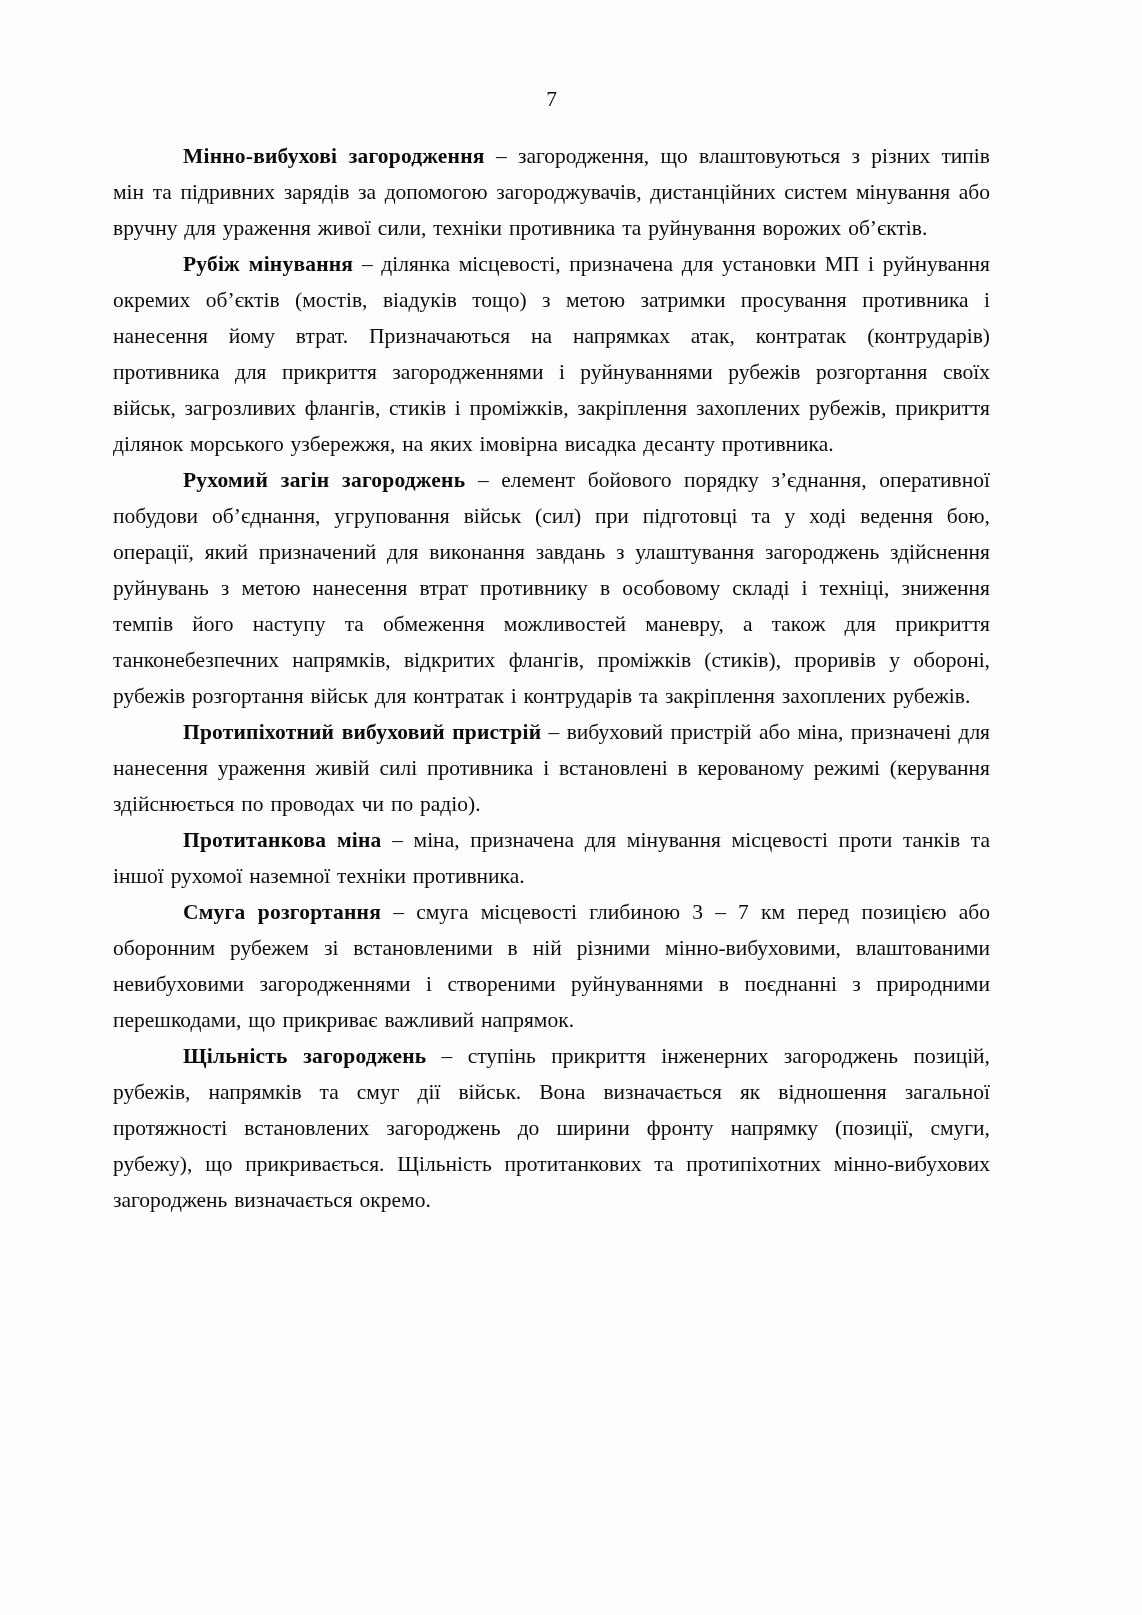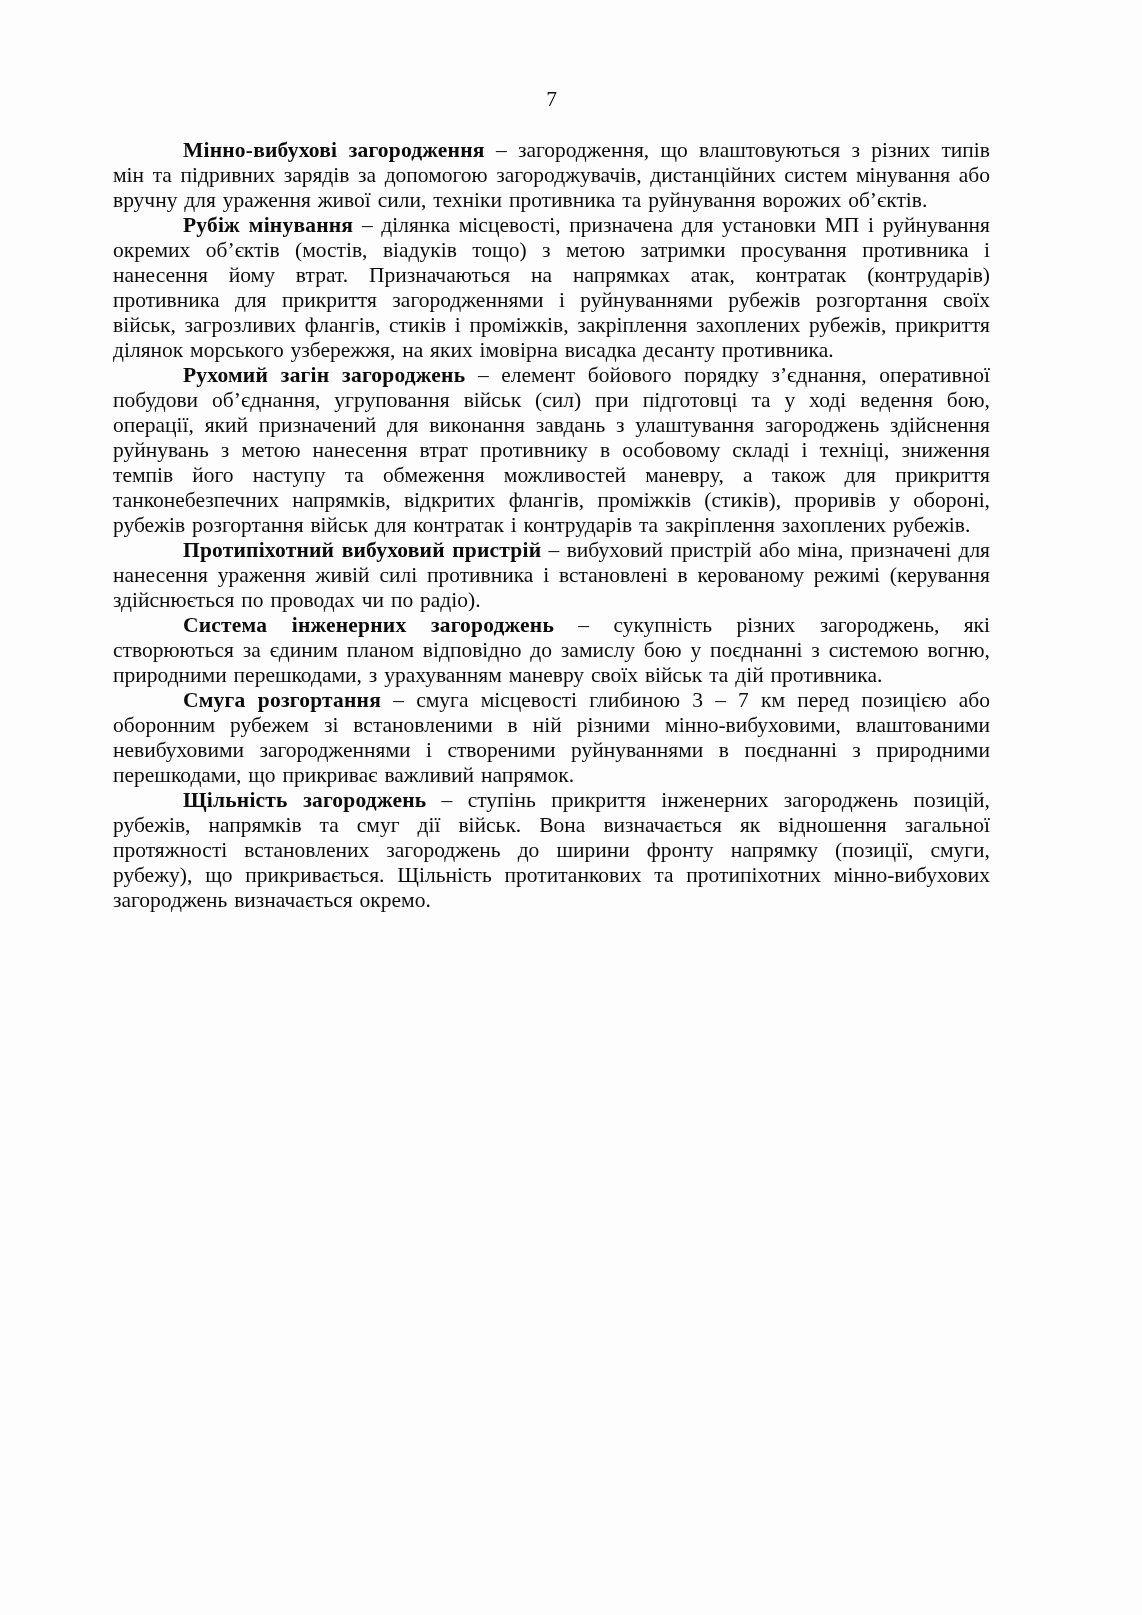--- a/index.html
+++ b/index.html
@@ -20,38 +20,38 @@
   }
   .page-number {
     text-align: center;
     font-size: 21.5px;
     line-height: 30px;
     margin: 0 0 24px 0;
   }
   .doc-body p {
     margin: 0;
     font-size: 21.5px;
-    line-height: 25px;
+    line-height: 36px;
     text-align: justify;
     text-indent: 70px;
     word-spacing: 1.5px;
   }
   .doc-body p b {
     font-weight: bold;
     letter-spacing: 0.2px;
   }
 </style>
 </head>
 <body>
 
 <div class="page">
   <div class="page-number">7</div>
 
   <div class="doc-body">
     <p><b>Мінно-вибухові загородження</b><span> – загородження, що влаштовуються з різних типів мін та підривних зарядів за допомогою загороджувачів, дистанційних систем мінування або вручну для ураження живої сили, техніки противника та руйнування ворожих об’єктів.</span></p>
     <p><b>Рубіж мінування</b><span> – ділянка місцевості, призначена для установки МП і руйнування окремих об’єктів (мостів, віадуків тощо) з метою затримки просування противника і нанесення йому втрат. Призначаються на напрямках атак, контратак (контрударів) противника для прикриття загородженнями і руйнуваннями рубежів розгортання своїх військ, загрозливих флангів, стиків і проміжків, закріплення захоплених рубежів, прикриття ділянок морського узбережжя, на яких імовірна висадка десанту противника.</span></p>
     <p><b>Рухомий загін загороджень</b><span> – елемент бойового порядку з’єднання, оперативної побудови об’єднання, угруповання військ (сил) при підготовці та у ході ведення бою, операції, який призначений для виконання завдань з улаштування загороджень здійснення руйнувань з метою нанесення втрат противнику в особовому складі і техніці, зниження темпів його наступу та обмеження можливостей маневру, а також для прикриття танконебезпечних напрямків, відкритих флангів, проміжків (стиків), проривів у обороні, рубежів розгортання військ для контратак і контрударів та закріплення захоплених рубежів.</span></p>
     <p><b>Протипіхотний вибуховий пристрій</b><span> – вибуховий пристрій або міна, призначені для нанесення ураження живій силі противника і встановлені в керованому режимі (керування здійснюється по проводах чи по радіо).</span></p>
-    <p><b>Система інженерних загороджень</b><span> – сукупність різних загороджень, які створюються за єдиним планом відповідно до замислу бою у поєднанні з системою вогню, природними перешкодами, з урахуванням маневру своїх військ та дій противника.</span></p>
+    <p><b>Протитанкова міна</b><span> – міна, призначена для мінування місцевості проти танків та іншої рухомої наземної техніки противника.</span></p>
     <p><b>Смуга розгортання</b><span> – смуга місцевості глибиною 3 – 7 км перед позицією або оборонним рубежем зі встановленими в ній різними мінно-вибуховими, влаштованими невибуховими загородженнями і створеними руйнуваннями в поєднанні з природними перешкодами, що прикриває важливий напрямок.</span></p>
     <p><b>Щільність загороджень</b><span> – ступінь прикриття інженерних загороджень позицій, рубежів, напрямків та смуг дії військ. Вона визначається як відношення загальної протяжності встановлених загороджень до ширини фронту напрямку (позиції, смуги, рубежу), що прикривається. Щільність протитанкових та протипіхотних мінно-вибухових загороджень визначається окремо.</span></p>
   </div>
 </div>
 
 </body></html>

